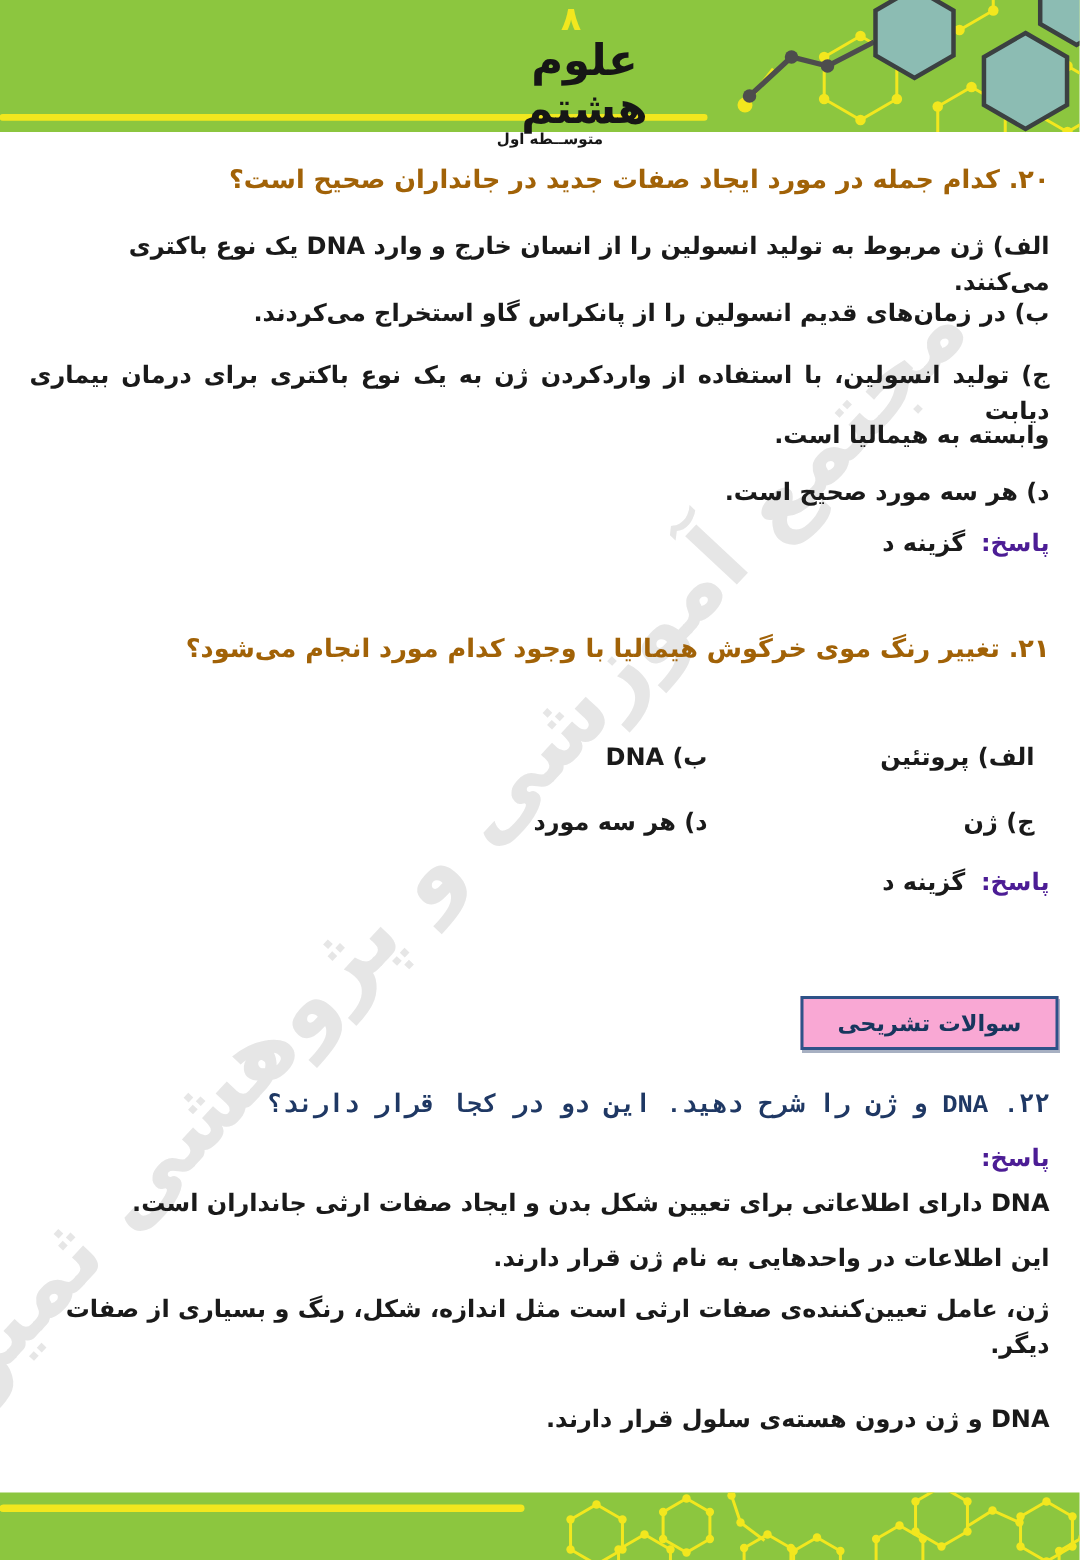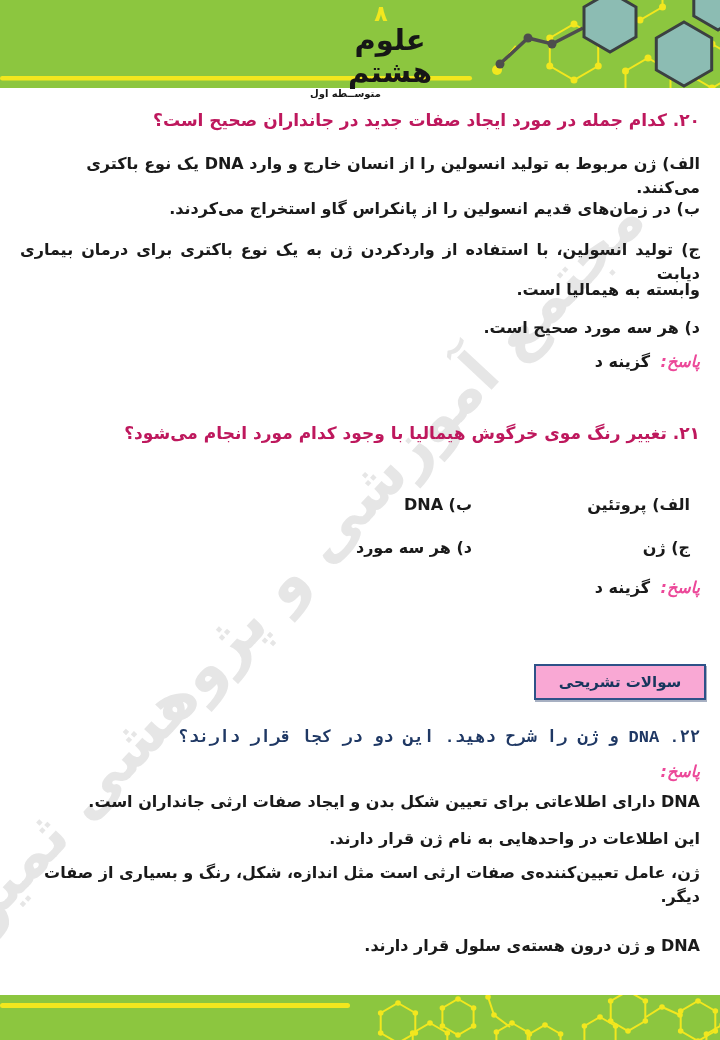--- a/index.html
+++ b/index.html
@@ -8,33 +8,33 @@
   
   .band{position:absolute;left:0;right:0;background:#8cc63f;}
   .header{top:0;height:88px;}
   .footer{bottom:0;height:45px;}
   .band svg{position:absolute;inset:0;overflow:hidden;}
   
   .logo{position:absolute;top:4px;right:250px;width:160px;text-align:center;z-index:3;
         color:#161616;direction:rtl;}
   .logo-num{font-size:22px;font-weight:bold;color:#f2e71e;line-height:20px;margin-right:18px;}
   .logo-title{font-size:29px;font-weight:bold;letter-spacing:-1px;line-height:32px;}
-  .logo-sub{font-size:10px;font-weight:bold;text-align:left;margin-right:46px;line-height:11px;}
+  .logo-sub{font-size:10px;font-weight:bold;text-align:center;margin-right:46px;line-height:11px;}
   
   .watermark{position:absolute;top:452px;left:-15px;width:770px;z-index:0;
              transform:rotate(-47deg);text-align:center;white-space:nowrap;
              font-size:62px;font-weight:bold;color:#d7d7d7;opacity:.62;
              letter-spacing:3px;direction:rtl;}
   
   .line{position:absolute;right:20px;left:20px;z-index:2;direction:rtl;text-align:right;
         font-size:16px;font-weight:bold;color:#1a1a1a;line-height:24px;}
   .justify{text-align:justify;text-align-last:justify;}
-  .green{color:#be185d;font-size:17px;}
+  .green{color:#a16207;font-size:17px;}
   .navy{color:#1f3864;font-size:17px;font-family:Liberation Mono, monospace;}
-  .red-label{color:#ec4899;font-style:italic;}
+  .red-label{color:#4c1d95;}
   .opt-col{left:auto;white-space:nowrap;}
   .answer .red-label{margin-left:5px;}
   
   .section-box{position:absolute;top:664px;right:14px;width:168px;height:32px;z-index:2;
                background:#f9a8d4;border:2px solid #2e5288;box-shadow:1px 2px 0 rgba(60,80,120,.45);
                display:flex;align-items:center;justify-content:center;
                font-size:15px;font-weight:bold;color:#17365d;direction:rtl;}
 </style>
 </head>
 <body>

